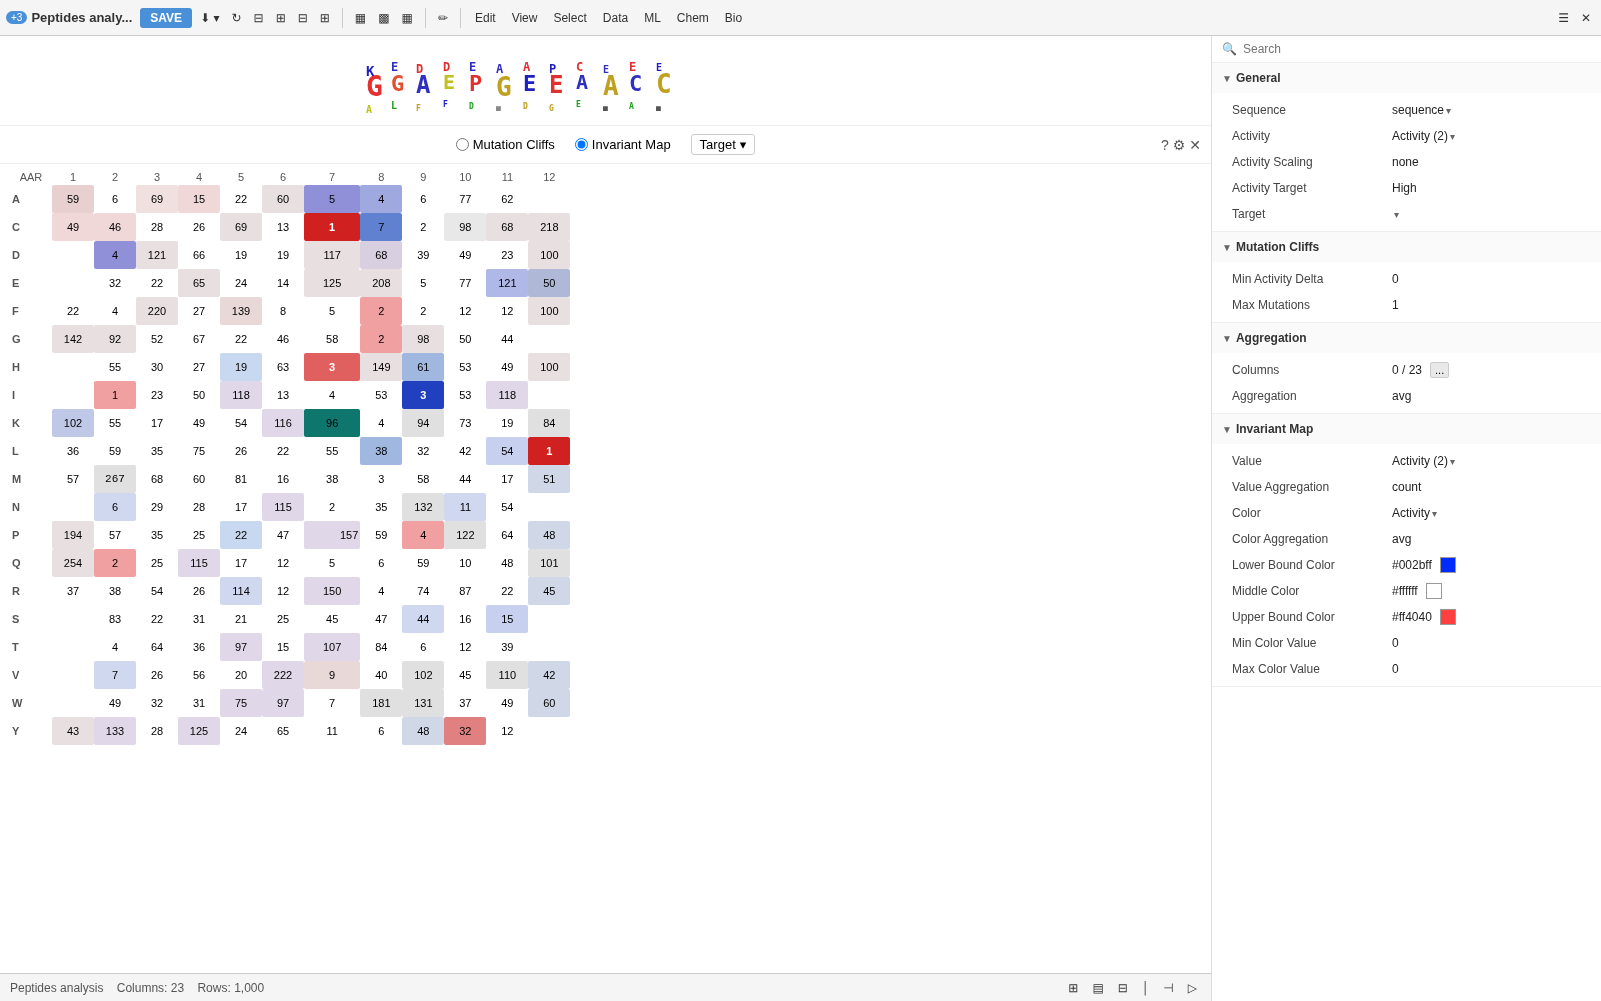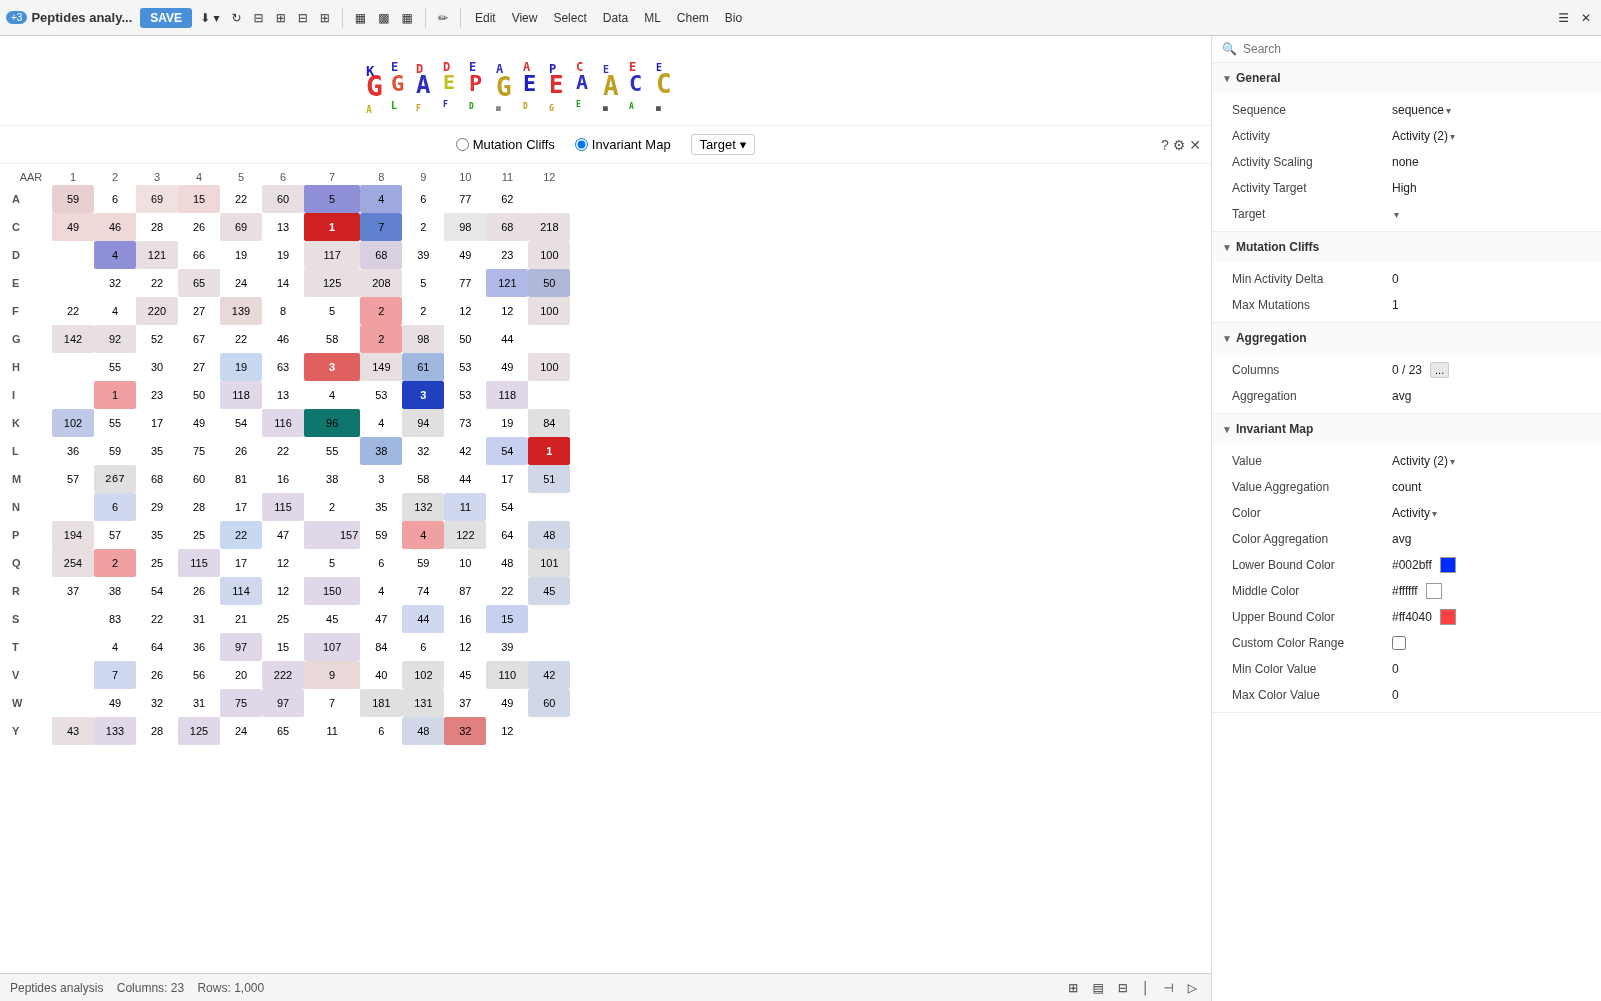--- a/index.html
+++ b/index.html
@@ -723,26 +723,20 @@
           </span>
         </div>
         <div class="settings-row">
           <span class="settings-label">Upper Bound Color</span>
           <span class="settings-value">
             <span>#ff4040</span>
             <span class="color-swatch" style="background:#ff4040;"></span>
           </span>
         </div>
         <div class="settings-row">
-          <span class="settings-label">Custom Color Range</span>
-          <span class="settings-value">
-            <input type="checkbox" class="checkbox-input" style="">
-          </span>
-        </div>
-        <div class="settings-row">
           <span class="settings-label">Min Color Value</span>
           <span class="settings-value">0</span>
         </div>
         <div class="settings-row">
           <span class="settings-label">Max Color Value</span>
           <span class="settings-value">0</span>
         </div>
       </div>
     </div>
 

